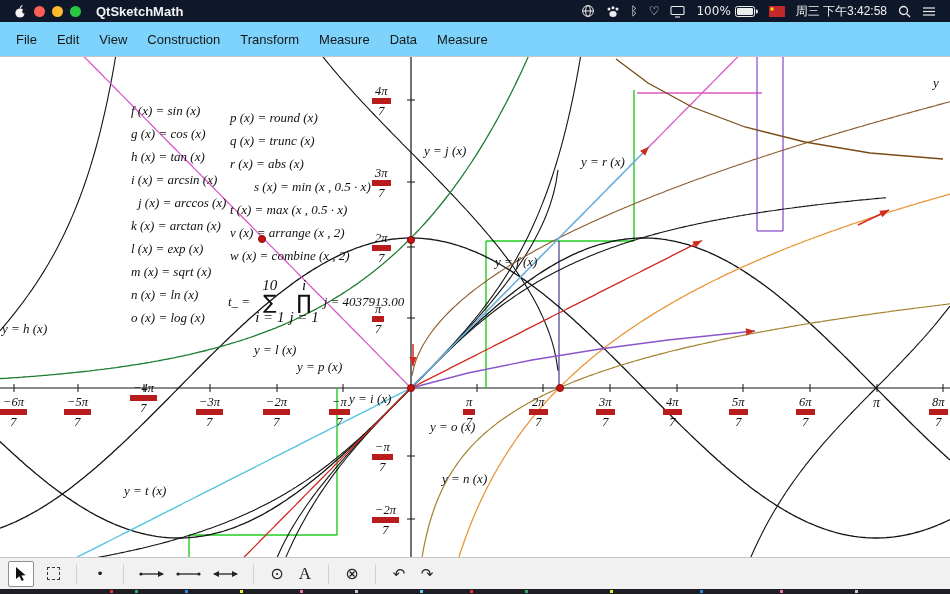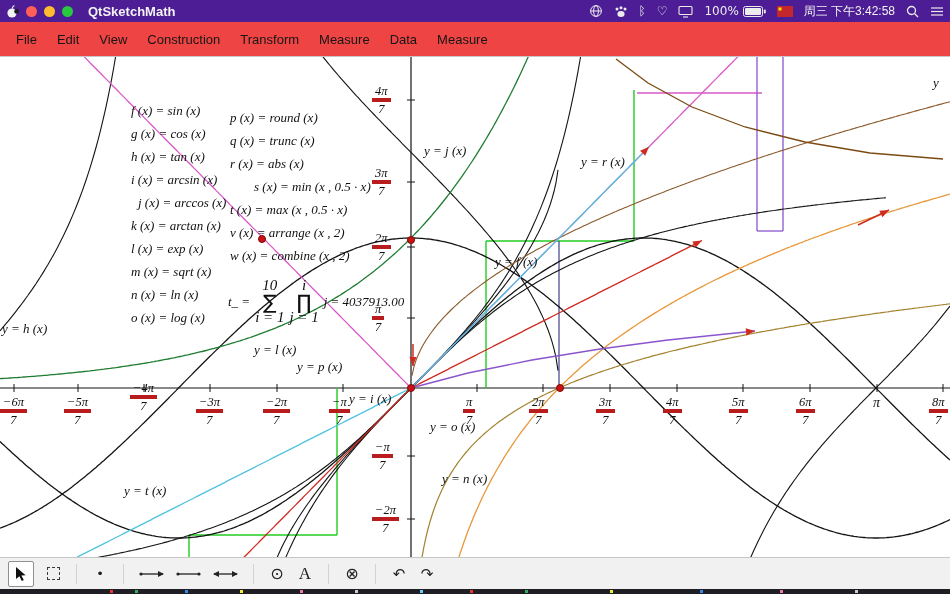--- a/index.html
+++ b/index.html
@@ -1,39 +1,39 @@
 <!DOCTYPE html>
 <html><head>
 <meta charset="utf-8">
 <style>
   html,body{margin:0;padding:0;width:950px;height:594px;overflow:hidden;background:#fff;
     font-family:"Liberation Sans",sans-serif;}
   
-  .menubar{position:absolute;top:0;left:0;width:950px;height:22px;background:#4c1d95;
-    display:flex;align-items:center;color:#f2f2f2;font-size:12px;padding:0 6px;box-sizing:border-box;gap:7px;z-index:9}
+  .menubar{position:absolute;top:0;left:0;width:950px;height:22px;background:#0f172a;
+    display:flex;align-items:center;color:#f2f2f2;font-size:12px;padding:0 14px;box-sizing:border-box;gap:7px;z-index:9}
   .tl{width:11px;height:11px;border-radius:50%;display:inline-block}
   .tl.r{background:#ff5f57}.tl.y{background:#febc2e}.tl.g{background:#28c840}
   .appname{font-weight:bold;font-size:13px;margin-left:8px}
   .mb-right{margin-left:auto;display:flex;align-items:center;gap:11px}
   .mb-ic{display:inline-flex;align-items:center;color:#ececec;font-family:"DejaVu Sans",sans-serif;font-size:12px;line-height:1}
   .mb-time{font-size:12px;white-space:nowrap}
   
-  .menurow{position:absolute;top:22px;left:0;width:950px;height:35px;background:#ef4444;
+  .menurow{position:absolute;top:22px;left:0;width:950px;height:35px;background:#7dd3fc;
     border-bottom:1px solid #c6c6c6;box-sizing:border-box;display:flex;align-items:center;
     font-size:13px;color:#161616;padding-left:6px;z-index:8}
   .menurow .mi{padding:0 10px;cursor:default}
   
   .canvas{position:absolute;top:57px;left:0;width:950px;height:500px;background:#fff;overflow:hidden}
   #plot{position:absolute;top:0;left:0;z-index:1}
   .overlay{position:absolute;top:0;left:0;width:950px;height:500px;z-index:2}
   .mathlab{position:absolute;font-family:"Liberation Serif","DejaVu Serif",serif;font-style:italic;
     font-size:13px;color:#101010;white-space:nowrap;line-height:1.1}
   .frac{position:absolute;display:flex;flex-direction:column;align-items:center;
     font-family:"Liberation Serif","DejaVu Serif",serif;font-style:italic;font-size:12.5px;color:#101010;line-height:1.12}
-  .frac .n{padding:0 3px;border-bottom:4px solid #b91c1c}
+  .frac .n{padding:0 3px;border-bottom:6px solid #b91c1c}
   .plainpi{position:absolute;font-family:"Liberation Serif",serif;font-style:italic;font-size:14px;color:#101010}
   .sum-expr{position:absolute;left:228px;top:222px;display:flex;align-items:center;gap:5px;
     font-family:"Liberation Serif","DejaVu Serif",serif;font-style:italic;font-size:13px;color:#101010}
   .bigop{display:flex;flex-direction:column;align-items:center;line-height:.9}
   .bigop .op{font-style:normal;font-size:20px;font-family:"DejaVu Sans",sans-serif}
   .bigop .lim{font-size:15px}
   
   .toolbar{position:absolute;top:557px;left:0;width:950px;height:32px;background:#f1f1f1;
     border-top:1px solid #c6c6c6;box-sizing:border-box;display:flex;align-items:center;
     padding-left:8px;gap:10px;z-index:9}

